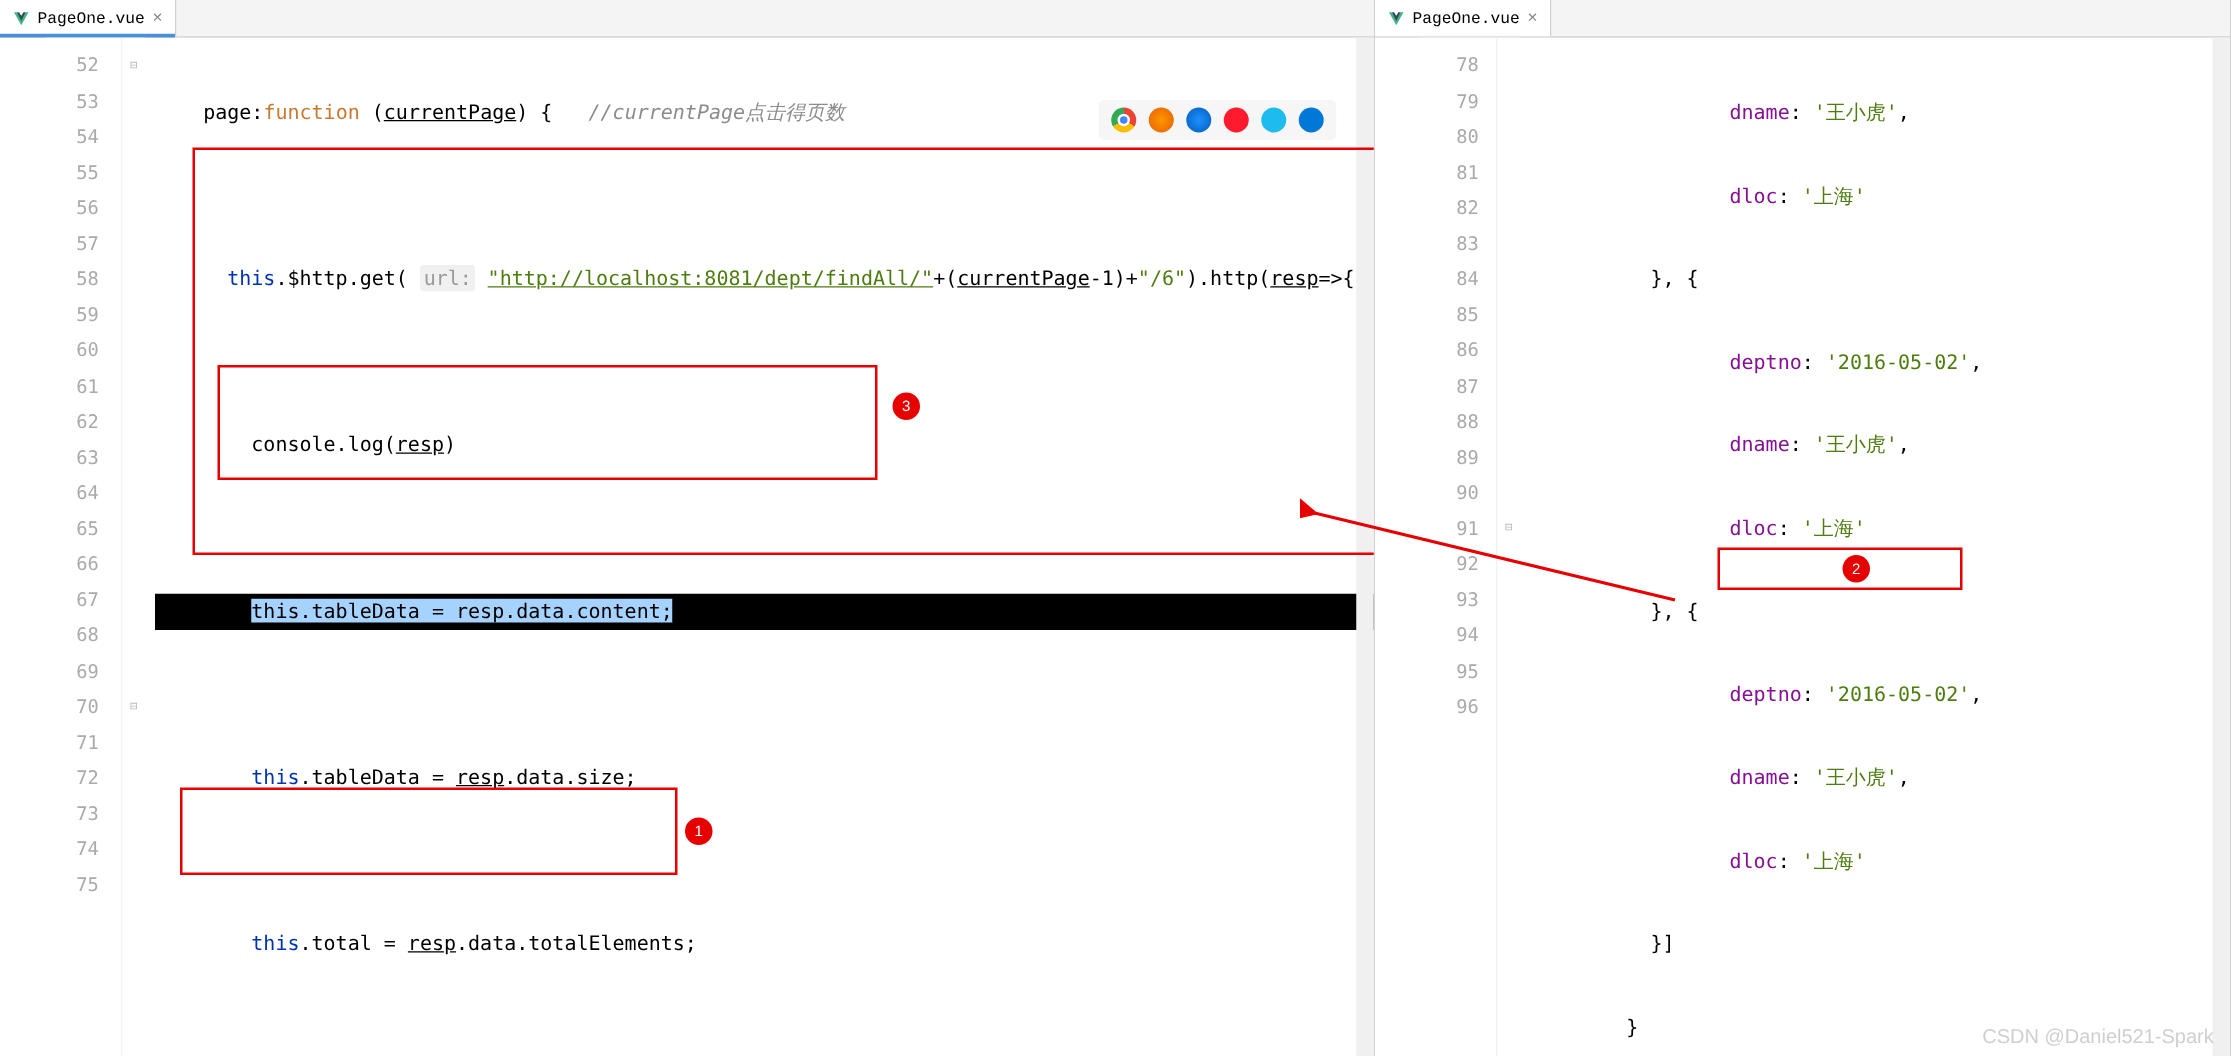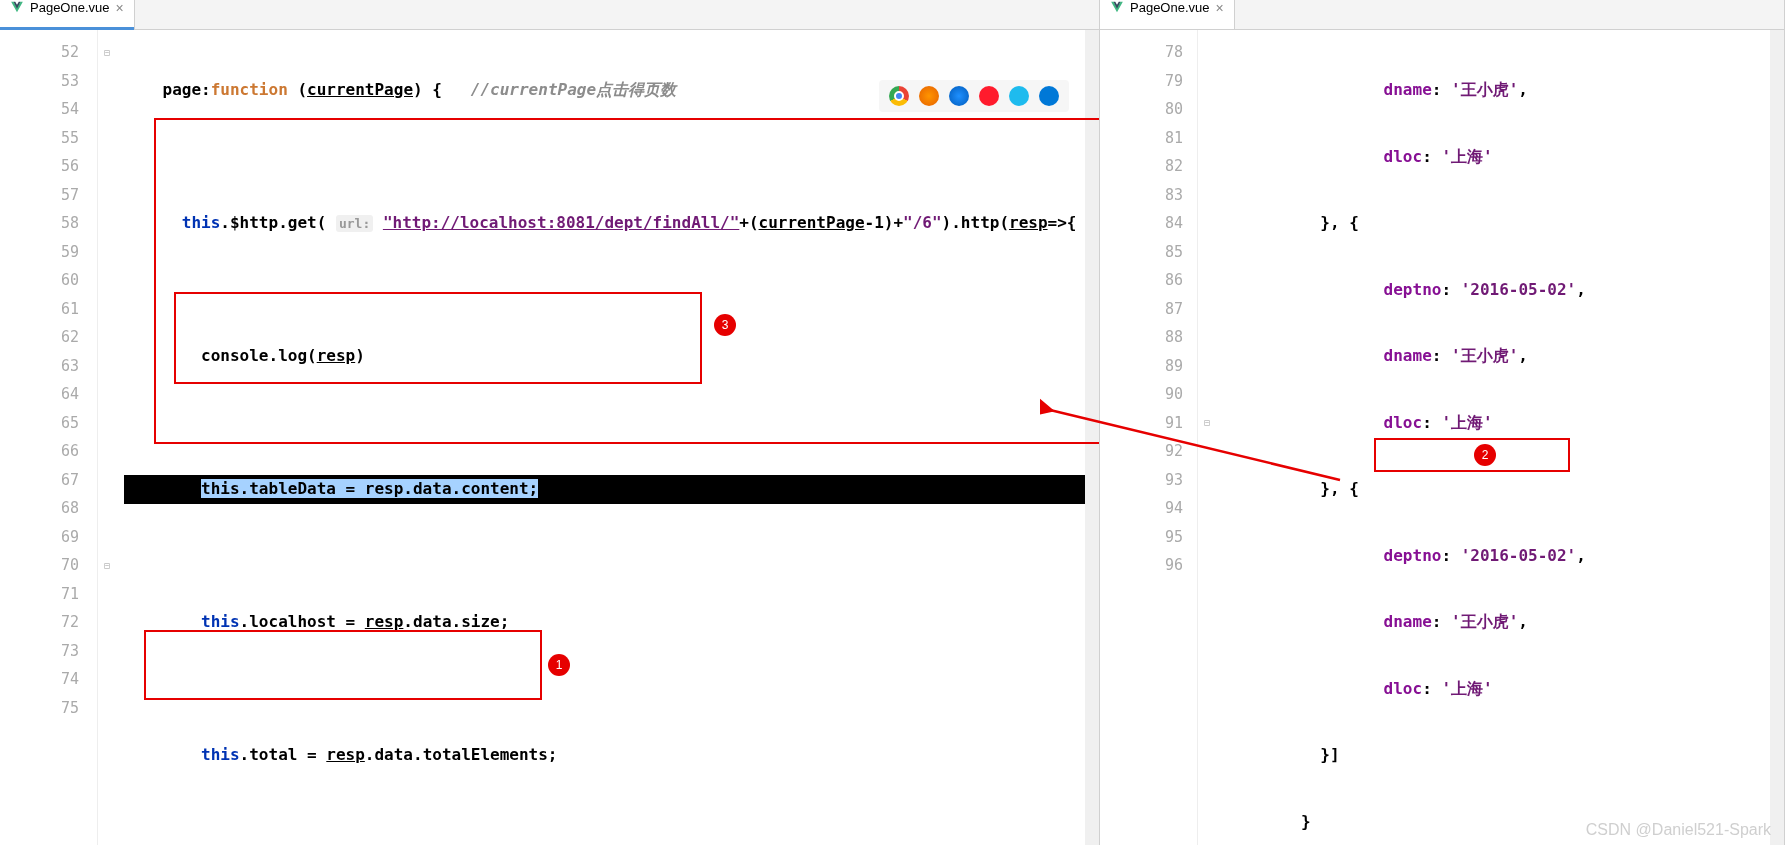--- a/index.html
+++ b/index.html
@@ -22,27 +22,27 @@
     .pane-left { width: 1100px; }
     .pane-right { width: 685px; }
     .tabs {
       display: flex;
       background: #f4f4f4;
       border-bottom: 1px solid #d0d0d0;
       height: 30px;
     }
     .tab {
       display: flex;
-      align-items: flex-start;
+      align-items: center;
       padding: 0 10px;
       background: #fff;
       border-right: 1px solid #d0d0d0;
       gap: 6px;
       font-size: 13px;
-      font-family: Liberation Sans, sans-serif;
+      font-family: Liberation Mono, monospace;
       position: relative;
     }
     .tab.active::after {
       content: '';
       position: absolute;
       bottom: -1px;
       left: 0;
       right: 0;
       height: 3px;
       background: #4a90d9;
@@ -81,30 +81,30 @@
     }
     .fold-col .fm { height: 28.5px; display: flex; align-items: center; justify-content: center; color: #bbb; font-size: 10px; }
     .code {
       flex: 1;
       padding-top: 8px;
       padding-left: 8px;
       white-space: pre;
       position: relative;
       overflow: hidden;
     }
-    .line { height: 28.5px; line-height: 28.5px; position: relative; font-weight: bold; }
+    .line { height: 28.5px; line-height: 28.5px; position: relative; }
     .line.current { background: #000000; }
     .kw { color: #cc7832; }
     .kw2 { color: #0033b3; }
-    .str { color: #701a75; }
+    .str { color: #4d7c0f; }
     .cmt { color: #8c8c8c; font-style: italic; }
     .under { text-decoration: underline; }
     .sel { background: #a6d2ff; }
     .prop { color: #871094; margin-left: 44px; }
-    .hint { color: #999; background: #f0f0f0; padding: 1px 3px; font-size: 13px; border-radius: 3px; font-style: normal;}
+    .hint { color: #999; background: #f0f0f0; padding: 1px 3px; font-size: 16px; border-radius: 3px; font-style: normal;}
     .box-red-1 {
       position: absolute;
       border: 2px solid #e60000;
       pointer-events: none;
       z-index: 5;
     }
     .badge {
       position: absolute;
       width: 22px; height: 22px;
       background: #e60000;
@@ -220,21 +220,21 @@
     </div>
     <div class="code">
       <div class="line"><span>    page:</span><span class="kw">function </span><span>(</span><span class="under">currentPage</span><span>) {   </span><span class="cmt">//currentPage点击得页数</span></div>
       <div class="line"></div>
       <div class="line"><span>      </span><span class="kw2">this</span><span>.$http.get( </span><span class="hint">url:</span><span> </span><span class="str under">"http://localhost:8081/dept/findAll/"</span><span>+(</span><span class="under">currentPage</span><span>-1)+</span><span class="str">"/6"</span><span>).http(</span><span class="under">resp</span><span>=&gt;{</span></div>
       <div class="line"></div>
       <div class="line"><span>        console.log(</span><span class="under">resp</span><span>)</span></div>
       <div class="line"></div>
       <div class="line current"><span>        </span><span class="sel">this.tableData = resp.data.content;</span><span class="caret"></span></div>
       <div class="line"></div>
-      <div class="line"><span>        </span><span class="kw2">this</span><span>.localhost = </span><span class="under">resp</span><span>.data.size;</span></div>
+      <div class="line"><span>        </span><span class="kw2">this</span><span>.tableData = </span><span class="under">resp</span><span>.data.size;</span></div>
       <div class="line"></div>
       <div class="line"><span>        </span><span class="kw2">this</span><span>.total = </span><span class="under">resp</span><span>.data.totalElements;</span></div>
       
       
       
       
       
       
       
       

